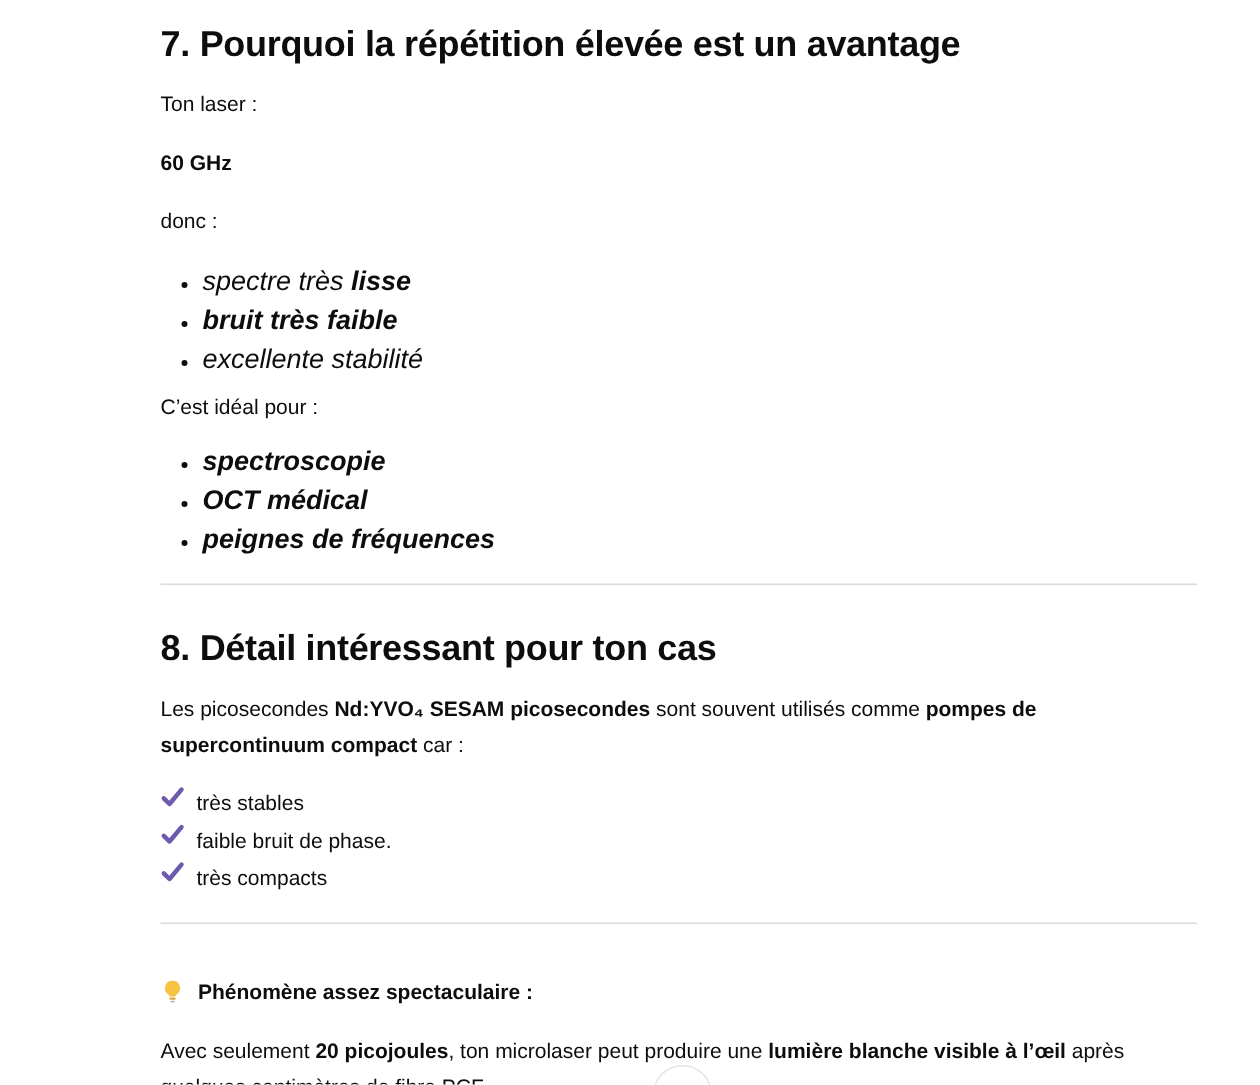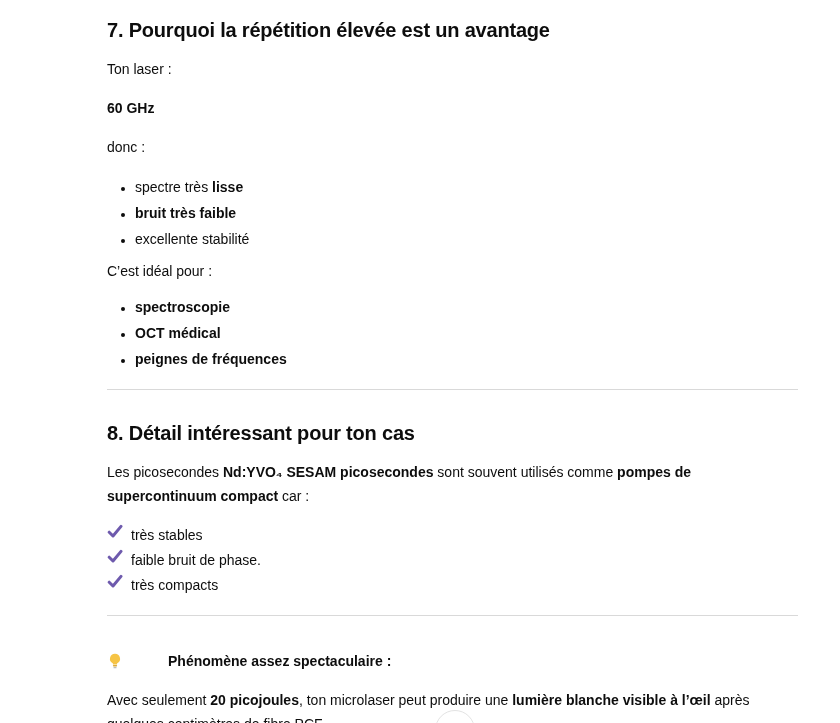--- a/index.html
+++ b/index.html
@@ -17,37 +17,38 @@
     position:relative;
     font-family:"Liberation Sans",sans-serif;
     color:var(--text);
     -webkit-font-smoothing:antialiased;
   }
   .doc{
     width:691px;
     padding:16px 0 0 107px;
   }
   h2{
-    font-size:20px;
+    font-size:24px;
     line-height:28px;
     font-weight:700;
     letter-spacing:-0.2px;
     margin:0 0 13px 0;
   }
   .p{
     font-size:14px;
     line-height:24px;
     margin:0 0 15px 0;
   }
   .b{font-weight:700;}
   .mb0{margin-bottom:12px;}
   ul.list{
     margin:16px 0 8px 0;
     padding:0 0 0 28px;
-    font-size:14px;
+    font-size:18px;
+    font-style:italic;
   }
   ul.list.tight{margin-top:5px;}
   ul.list li{
     line-height:24px;
     margin-bottom:2px;
   }
   ul.list li::marker{color:var(--text);font-size:12px;}
   hr.divider{
     border:none;
     border-top:1px solid var(--divider);
@@ -66,21 +67,20 @@
     margin-bottom:1px;
   }
   .check-row svg.check{
     width:16px;height:16px;
     margin-right:8px;
     flex:0 0 auto;
   }
   .tip-title{
     display:flex;
     align-items:center;
-    gap:36px;
   }
   .tip-title svg.bulb{
     width:16px;height:16px;
     margin-right:9px;
     flex:0 0 auto;
   }
   .scroll-btn{
     position:absolute;
     left:435px;
     top:710px;

